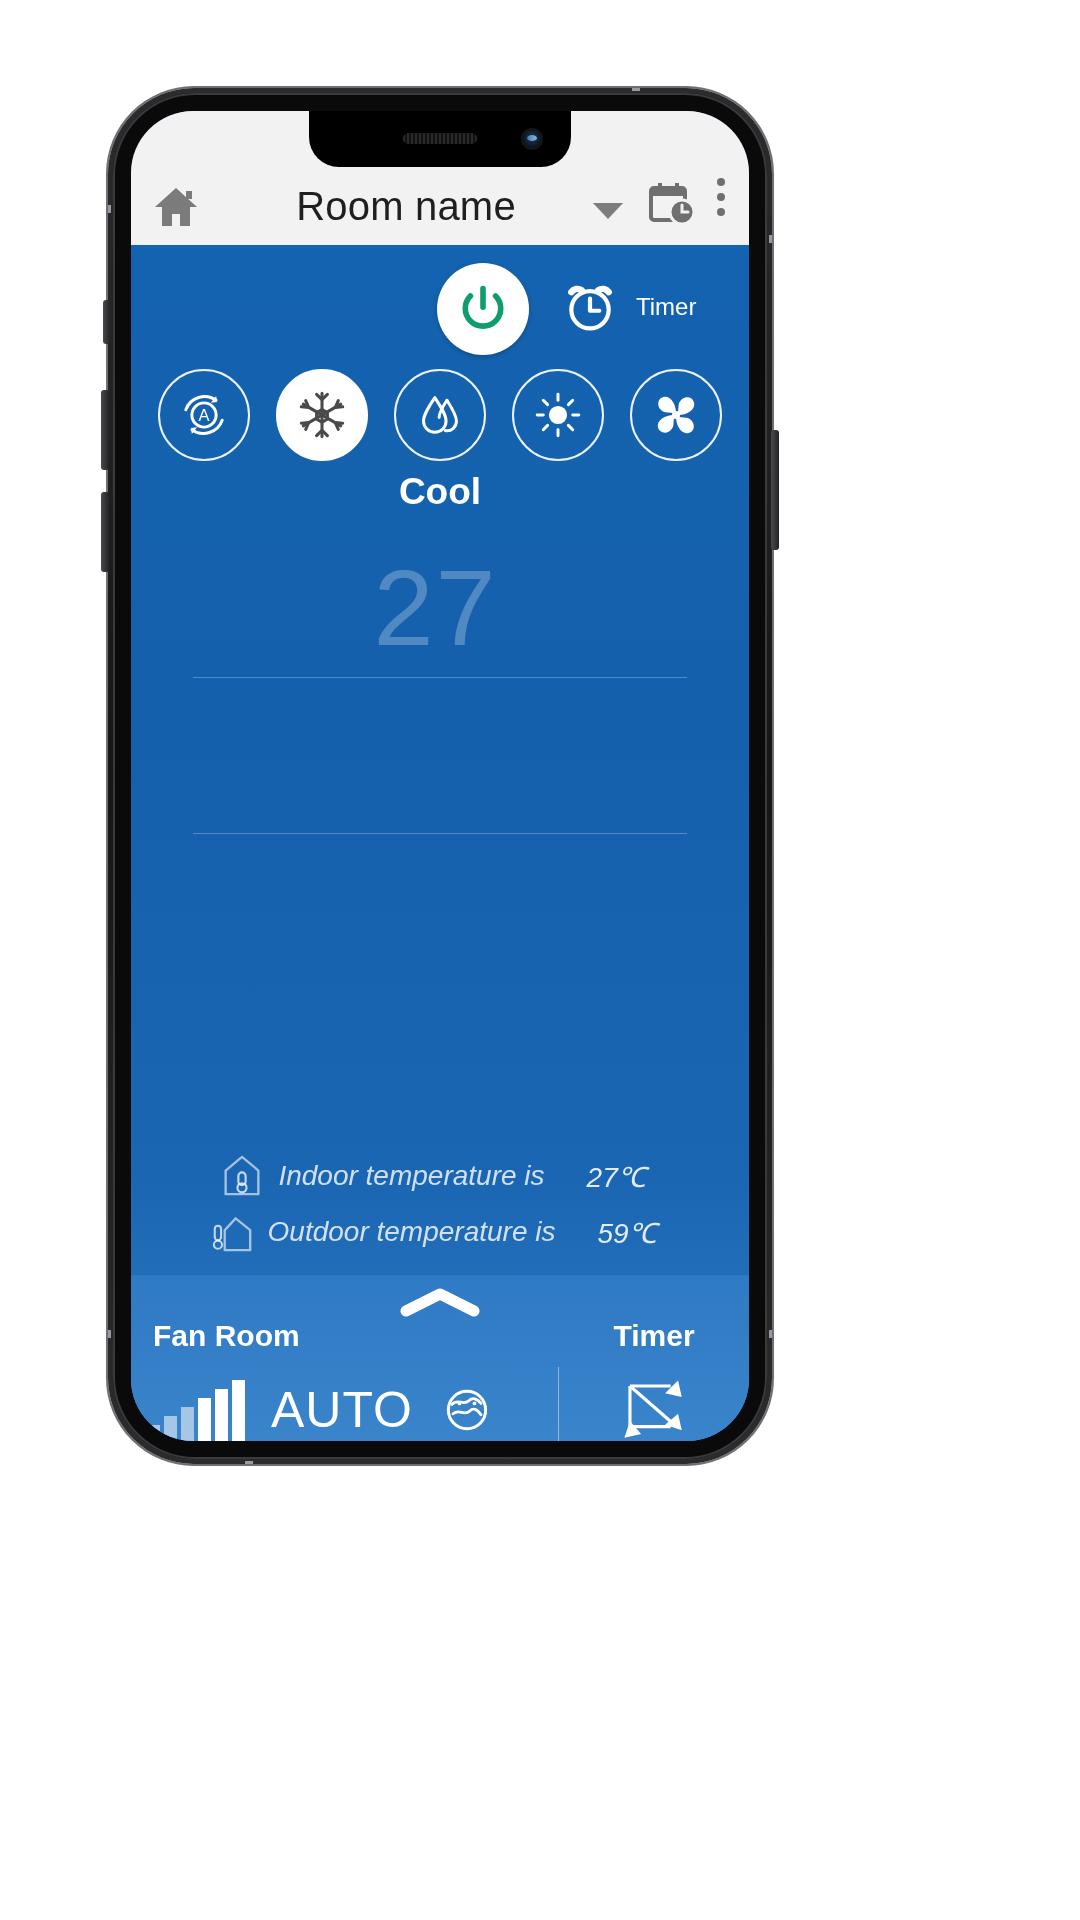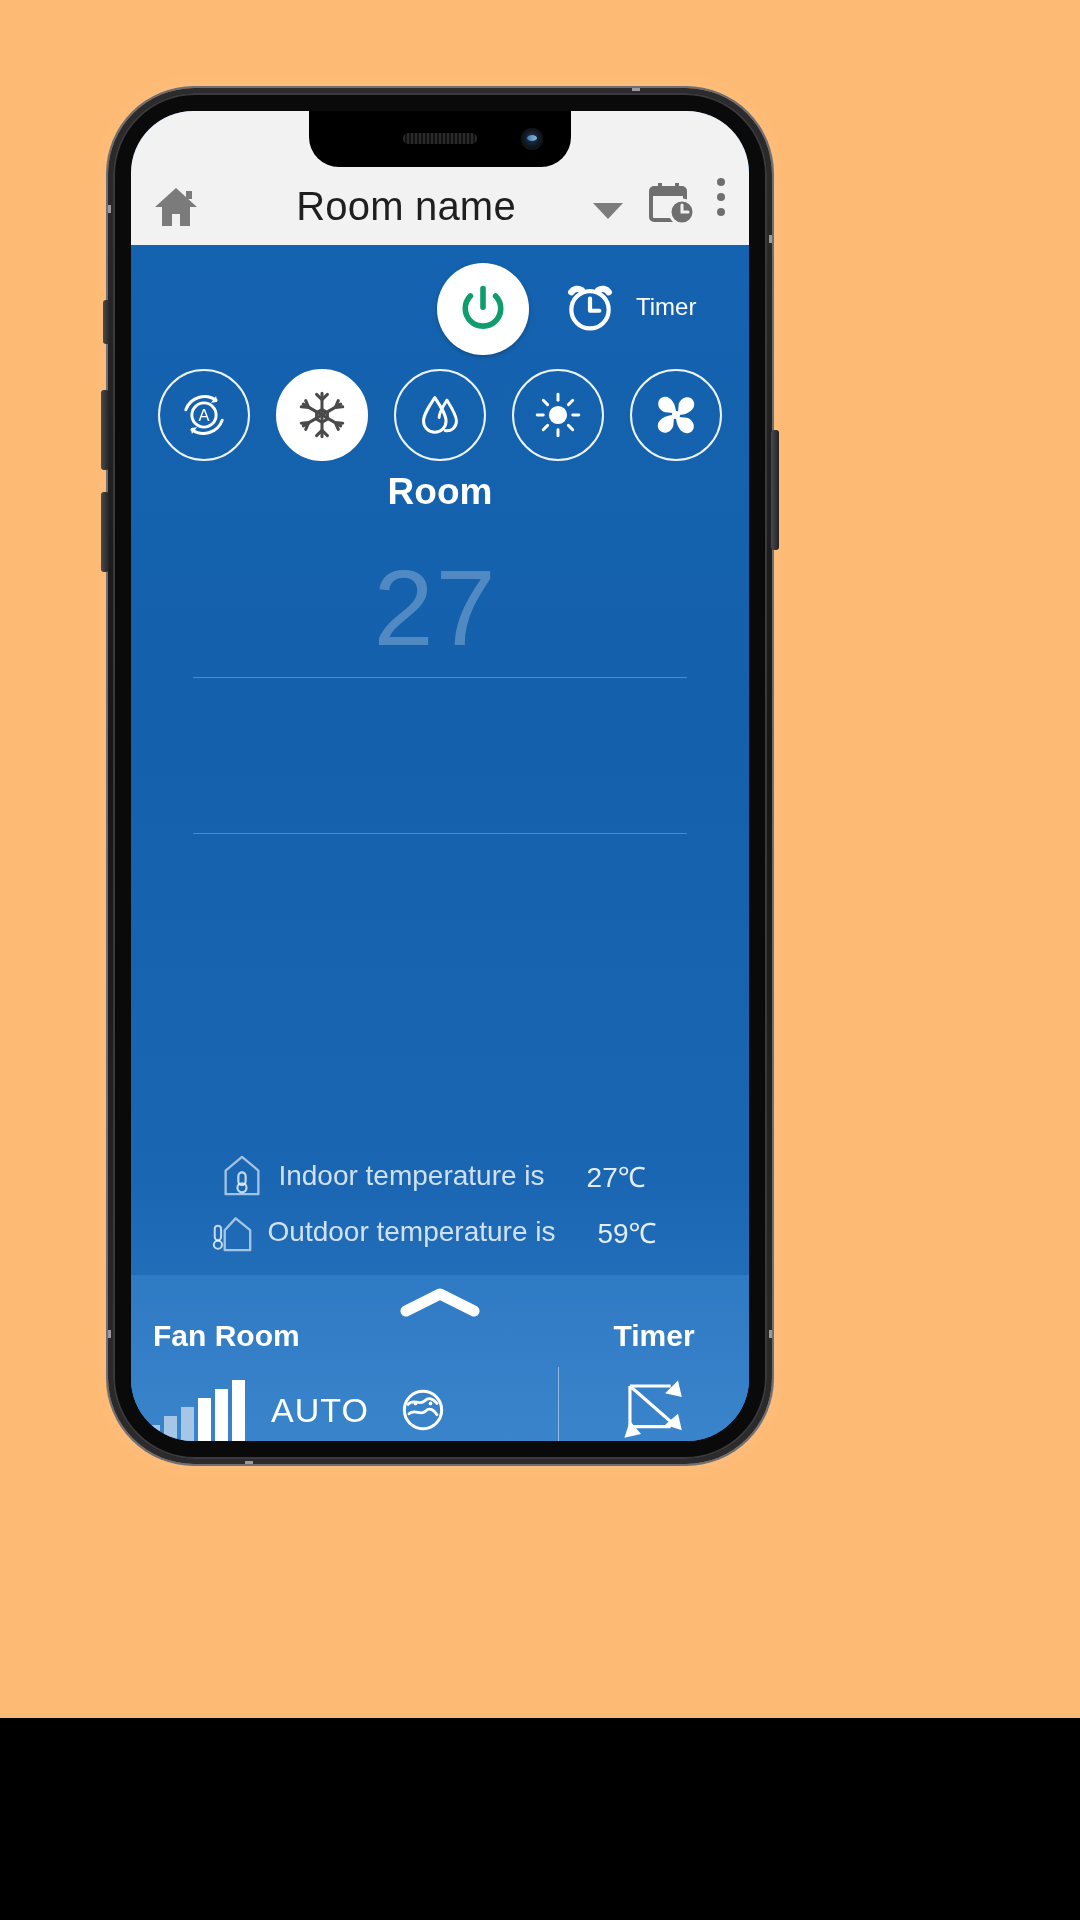--- a/index.html
+++ b/index.html
@@ -1,18 +1,18 @@
 <!DOCTYPE html>
 <html><head>
 <meta charset="utf-8">
 <style>
   html,body{margin:0;padding:0;background:#000;}
   body{width:1080px;height:1920px;overflow:hidden;font-family:"Liberation Sans",sans-serif;}
 
-  .stage{position:relative;width:1080px;height:1718px;background:#fdba74;}
+  .stage{position:relative;width:1080px;height:1920px;background:#ffffff;}
 
   
   .phone-shell{
     position:absolute;left:108px;top:88px;width:664px;height:1376px;
     border-radius:86px;
     background:linear-gradient(180deg,#2c2c2e 0%,#161618 50%,#2c2c2e 100%);
     box-shadow:0 0 0 2px #6e6e73, 0 0 26px rgba(255,255,255,.10);
   }
   .phone-rim{
     position:absolute;left:5px;top:5px;right:5px;bottom:5px;
@@ -110,40 +110,40 @@
   .t-line.a{top:132px;}
   .t-line.b{top:288px;}
   .t-main{
     position:absolute;left:0;right:0;top:128px;height:160px;
     display:flex;align-items:center;justify-content:center;
   }
   .t-main .val{font-size:168px;color:#fff;font-weight:300;line-height:1;letter-spacing:1px;}
   .t-main .unit{font-size:62px;color:#fff;font-weight:300;margin-left:14px;align-self:flex-start;margin-top:22px;}
 
   
-  .env{position:absolute;left:0;right:12px;bottom:176px;}
+  .env{position:absolute;left:0;right:12px;bottom:176px;font-style:italic;}
   .env-row{display:flex;align-items:center;justify-content:center;gap:16px;margin-bottom:10px;}
   .env-row .txt{font-size:28px;color:rgba(255,255,255,.80);}
   .env-row .num{font-size:28px;color:rgba(255,255,255,.88);margin-left:26px;}
 
   
   .bottom{
     position:absolute;left:0;right:0;bottom:0;height:166px;
     background:linear-gradient(180deg,#2f7ac4 0%,#3a84cb 100%);
   }
   .chevron-up{position:absolute;left:50%;top:12px;transform:translateX(-50%);}
   .bot-labels{position:absolute;left:0;right:0;top:44px;display:flex;}
   .bot-labels .fs{flex:1 1 auto;padding-left:22px;color:#fff;font-size:30px;font-weight:700;}
   .bot-labels .sw{width:190px;text-align:center;color:#fff;font-size:30px;font-weight:700;}
   .bot-ctrl{position:absolute;left:0;right:0;top:92px;display:flex;align-items:center;}
   .fan-left{flex:1 1 auto;display:flex;align-items:center;gap:26px;padding-left:16px;}
   .bars{display:flex;align-items:flex-end;gap:4px;height:62px;}
   .bars i{width:13px;background:#fff;display:block;}
   .bars i.dim{background:rgba(255,255,255,.55);}
-  .auto-txt{font-size:34px;color:#fff;letter-spacing:1px;}
+  .auto-txt{font-size:50px;color:#fff;letter-spacing:1px;}
   .divider{width:1px;height:86px;background:rgba(255,255,255,.45);}
   .swing-box{width:190px;display:flex;align-items:center;justify-content:center;}
 
   svg{display:block;}
 </style>
 </head>
 <body>
 
 <div class="stage">
 
@@ -270,21 +270,21 @@
                 <path d="M30 28 C30 18 24 8 16 10 C8 12 8 24 18 27 Z"></path>
                 <path d="M30 32 C30 42 36 52 44 50 C52 48 52 36 42 33 Z"></path>
                 <path d="M28 30 C18 30 8 36 10 44 C12 52 24 52 27 42 Z"></path>
                 <path d="M32 30 C42 30 52 24 50 16 C48 8 36 8 33 18 Z"></path>
                 <circle cx="30" cy="30" r="4.5"></circle>
               </g>
             </svg>
           </div>
         </div>
 
-        <div class="mode-name">Room</div>
+        <div class="mode-name">Cool</div>
 
         <div class="temp-area">
           <div class="t-prev">27</div>
           <div class="t-line a"></div>
           <div class="t-line b"></div>
         </div>
 
         <div class="env">
           <div class="env-row">
             <span>

